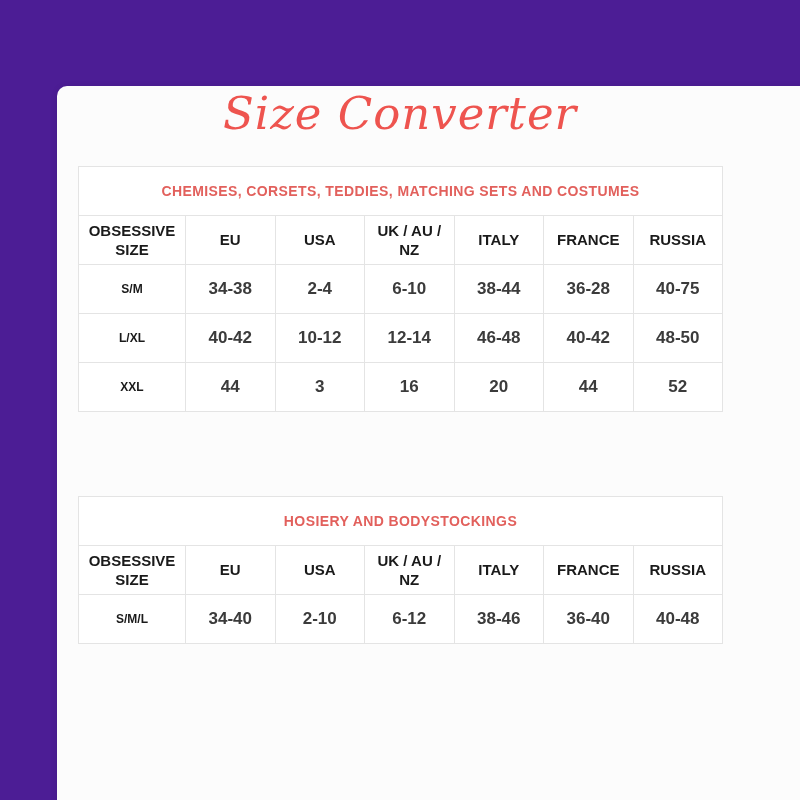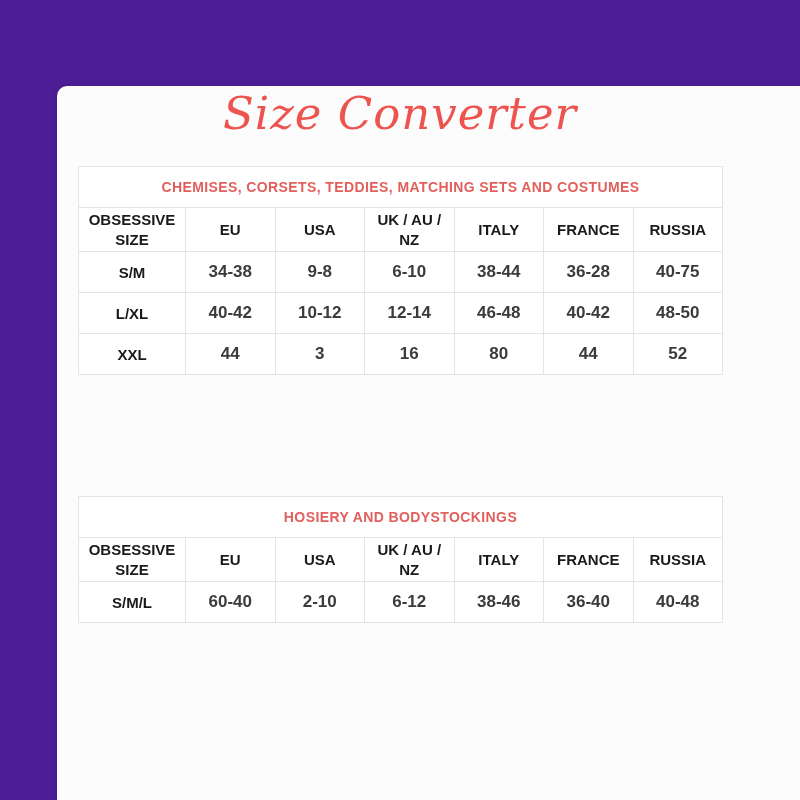--- a/index.html
+++ b/index.html
@@ -45,40 +45,40 @@
     width:645px;
     border-collapse:collapse;
     table-layout:fixed;
     background:#fff;
   }
   table.t1{top:166px;}
   table.t2{top:496px;}
   .size-table col.size-col{width:107px;}
   .size-table td,.size-table th{
     border:1px solid var(--border);
-    height:41px;
+    height:49px;
     text-align:center;
     vertical-align:middle;
     padding:2px 8px;
     box-sizing:border-box;
   }
   .caption-row td{
     color:var(--caption);
     font-weight:bold;
     font-size:14px;
     letter-spacing:.4px;
   }
   .header-row th{
     font-size:15px;
     font-weight:bold;
     color:var(--heading);
     line-height:1.3;
   }
   .data-row th{
-    font-size:15px;
+    font-size:12px;
     font-weight:bold;
     color:var(--heading);
   }
   .data-row td{
     font-size:17px;
     font-weight:bold;
     color:var(--text);
   }
 </style>
 </head>
@@ -109,41 +109,41 @@
         <th>EU</th>
         <th>USA</th>
         <th>UK / AU / NZ</th>
         <th>ITALY</th>
         <th>FRANCE</th>
         <th>RUSSIA</th>
       </tr>
       <tr class="data-row">
         <th>S/M</th>
         <td>34-38</td>
-        <td>9-8</td>
+        <td>2-4</td>
         <td>6-10</td>
         <td>38-44</td>
         <td>36-28</td>
         <td>40-75</td>
       </tr>
       <tr class="data-row">
         <th>L/XL</th>
         <td>40-42</td>
         <td>10-12</td>
         <td>12-14</td>
         <td>46-48</td>
         <td>40-42</td>
         <td>48-50</td>
       </tr>
       <tr class="data-row">
         <th>XXL</th>
         <td>44</td>
         <td>3</td>
         <td>16</td>
-        <td>80</td>
+        <td>20</td>
         <td>44</td>
         <td>52</td>
       </tr>
     </tbody>
   </table>
 
   <table class="size-table t2">
     <colgroup>
       <col class="size-col">
         <col>
@@ -161,21 +161,21 @@
         <th>OBSESSIVE SIZE</th>
         <th>EU</th>
         <th>USA</th>
         <th>UK / AU / NZ</th>
         <th>ITALY</th>
         <th>FRANCE</th>
         <th>RUSSIA</th>
       </tr>
       <tr class="data-row">
         <th>S/M/L</th>
-        <td>60-40</td>
+        <td>34-40</td>
         <td>2-10</td>
         <td>6-12</td>
         <td>38-46</td>
         <td>36-40</td>
         <td>40-48</td>
       </tr>
     </tbody>
   </table>
 
 </div>

